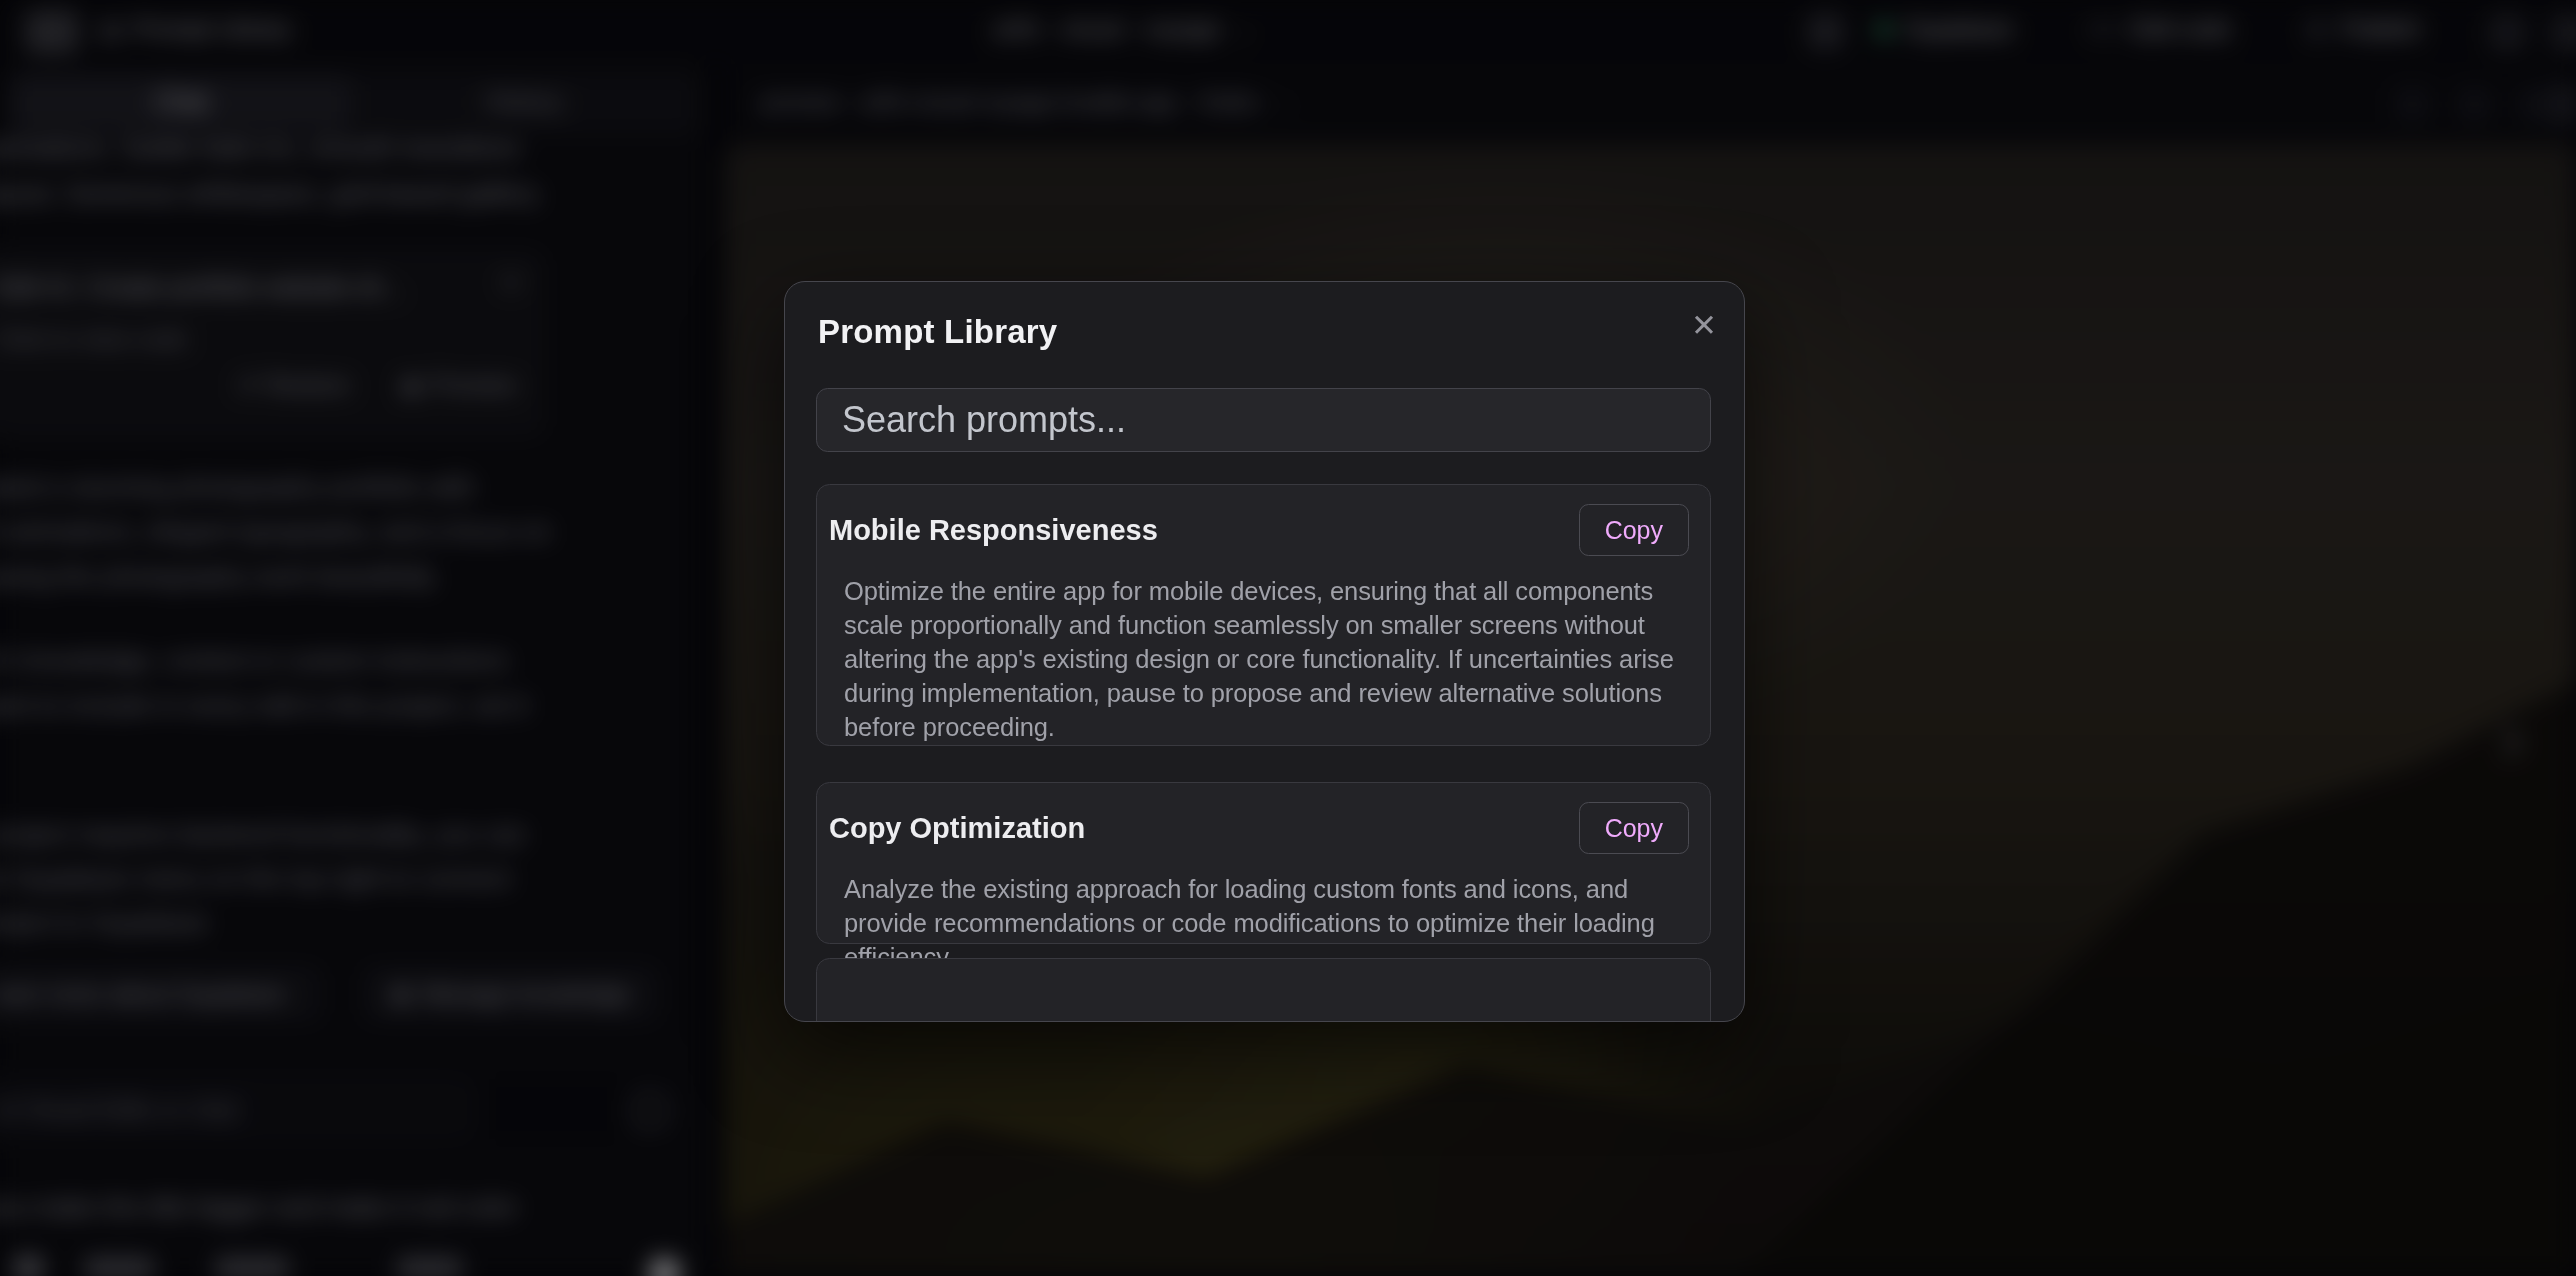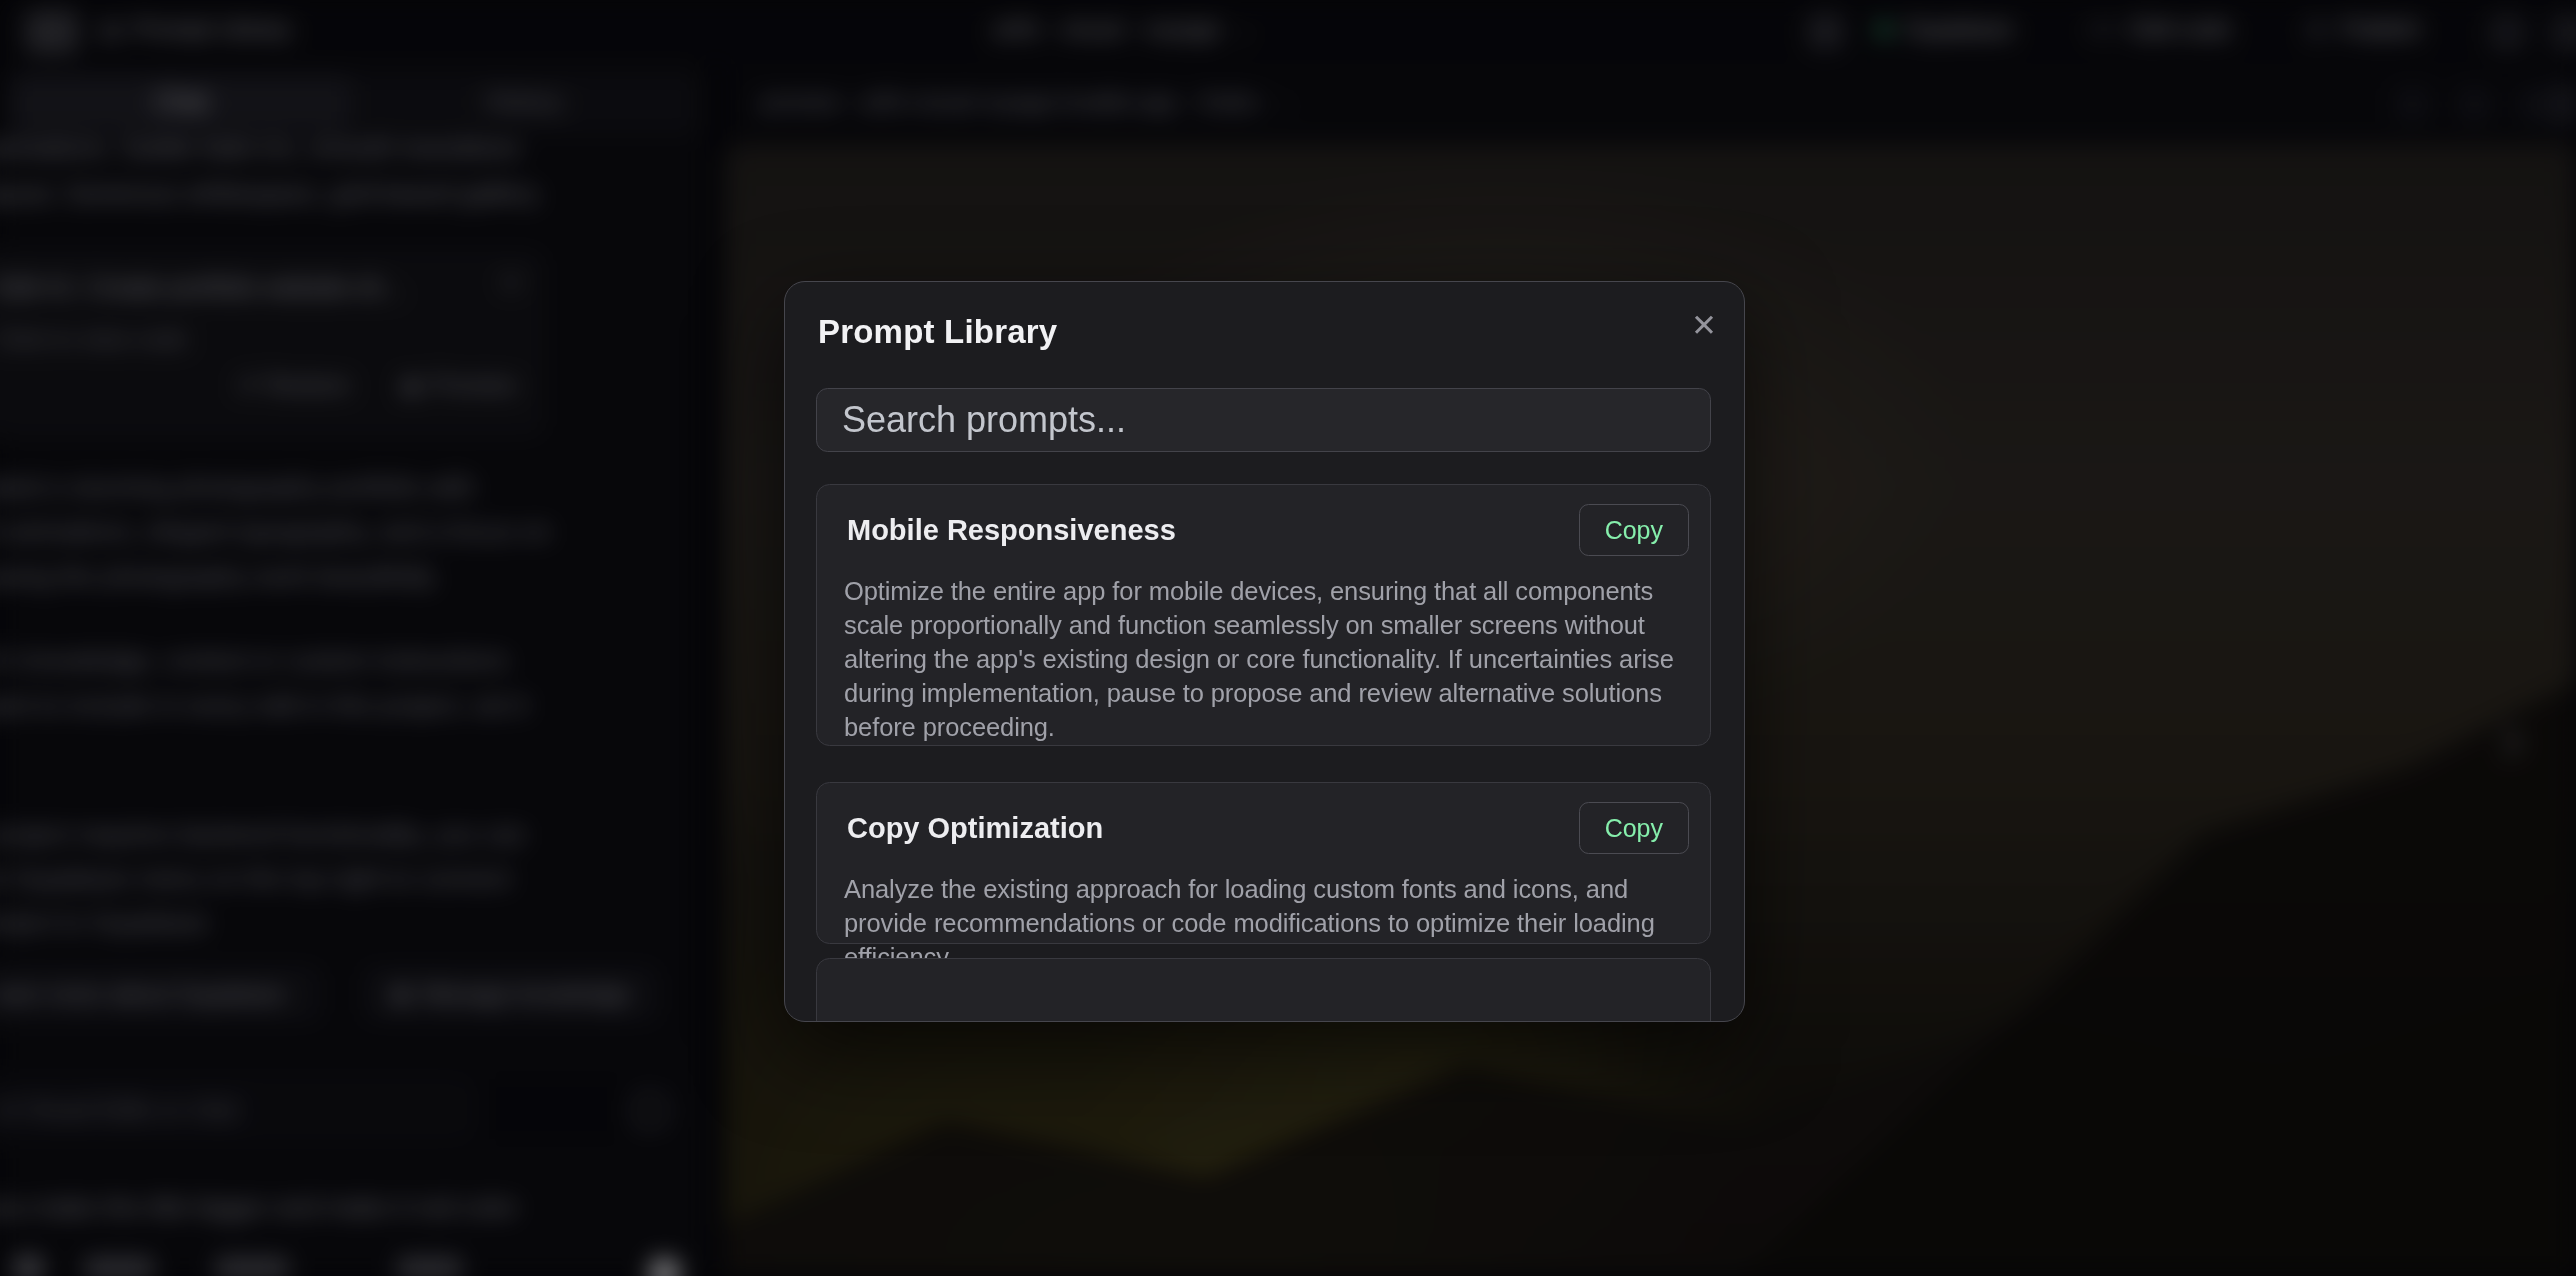--- a/index.html
+++ b/index.html
@@ -55,23 +55,23 @@
     border:1px solid #43434a;border-radius:11.6px;box-sizing:border-box;
   }
   .search input{
     width:100%;height:100%;background:transparent;border:none;outline:none;
     padding:0 25px;font-size:36px;color:#e4e6ea;box-sizing:border-box;
     font-family:"Liberation Sans","DejaVu Sans",sans-serif;
   }
   .search input::placeholder{color:#c3c6cd;opacity:1;}
   .cards{left:31px;top:202px;width:895px;bottom:0;}
   .pcard{left:0;width:895px;background:#232327;border:1px solid #39393f;border-radius:13.5px;box-sizing:border-box;}
-  .pcard-title{left:30px;top:29px;font-size:29px;font-weight:700;color:#ededf0;}
+  .pcard-title{left:12px;top:29px;font-size:29px;font-weight:700;color:#ededf0;}
   .copy-btn{
-    position:absolute;right:21px;top:19px;padding:10.6px 25px;font-size:25px;color:#86efac;
+    position:absolute;right:21px;top:19px;padding:10.6px 25px;font-size:25px;color:#f0abfc;
     border:1.4px solid #4b4b52;border-radius:9.6px;background:transparent;cursor:pointer;
     font-family:"Liberation Sans","DejaVu Sans",sans-serif;
   }
   .pcard-body{left:27px;top:89px;width:841px;font-size:25.5px;line-height:34px;color:#a0a1a9;letter-spacing:-0.1px;}
 </style>
 </head>
 <body>
 
 <div class="backdrop">
 

